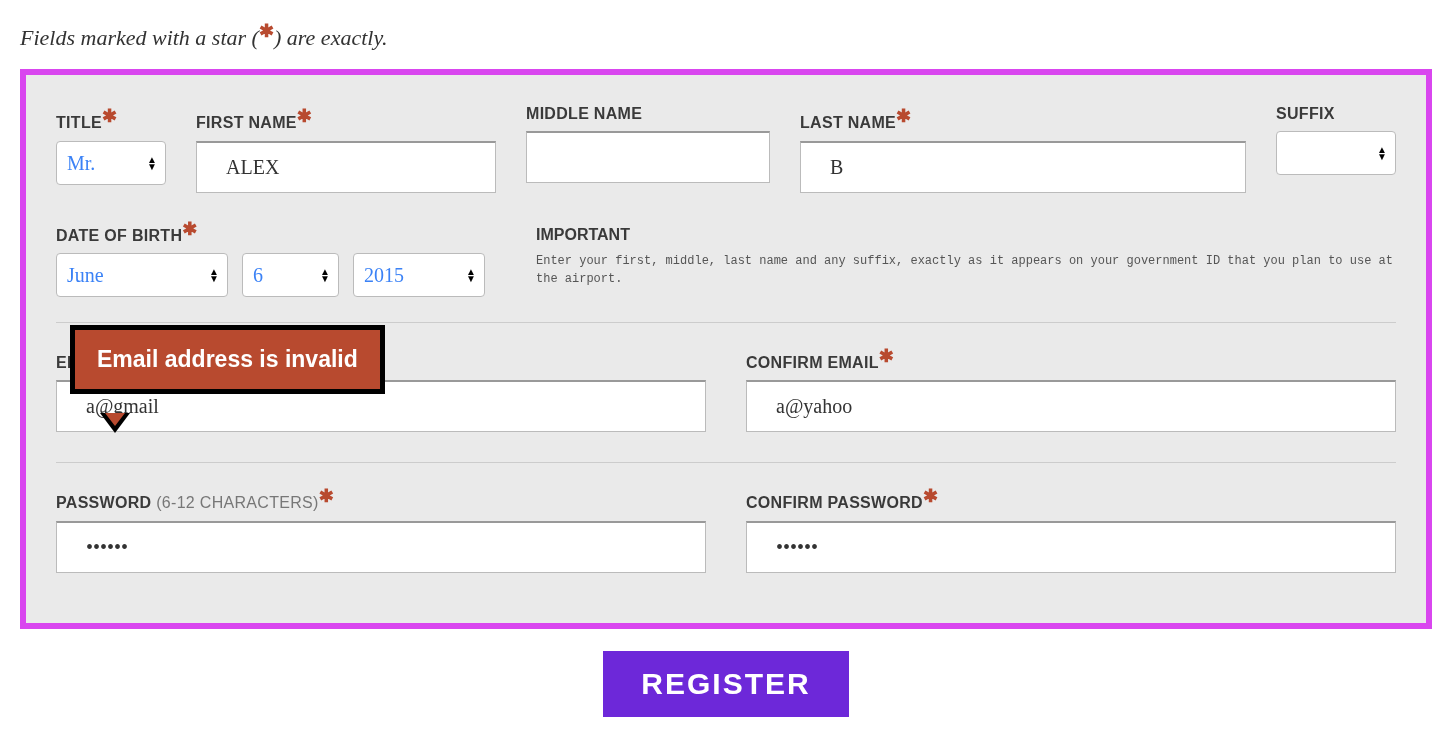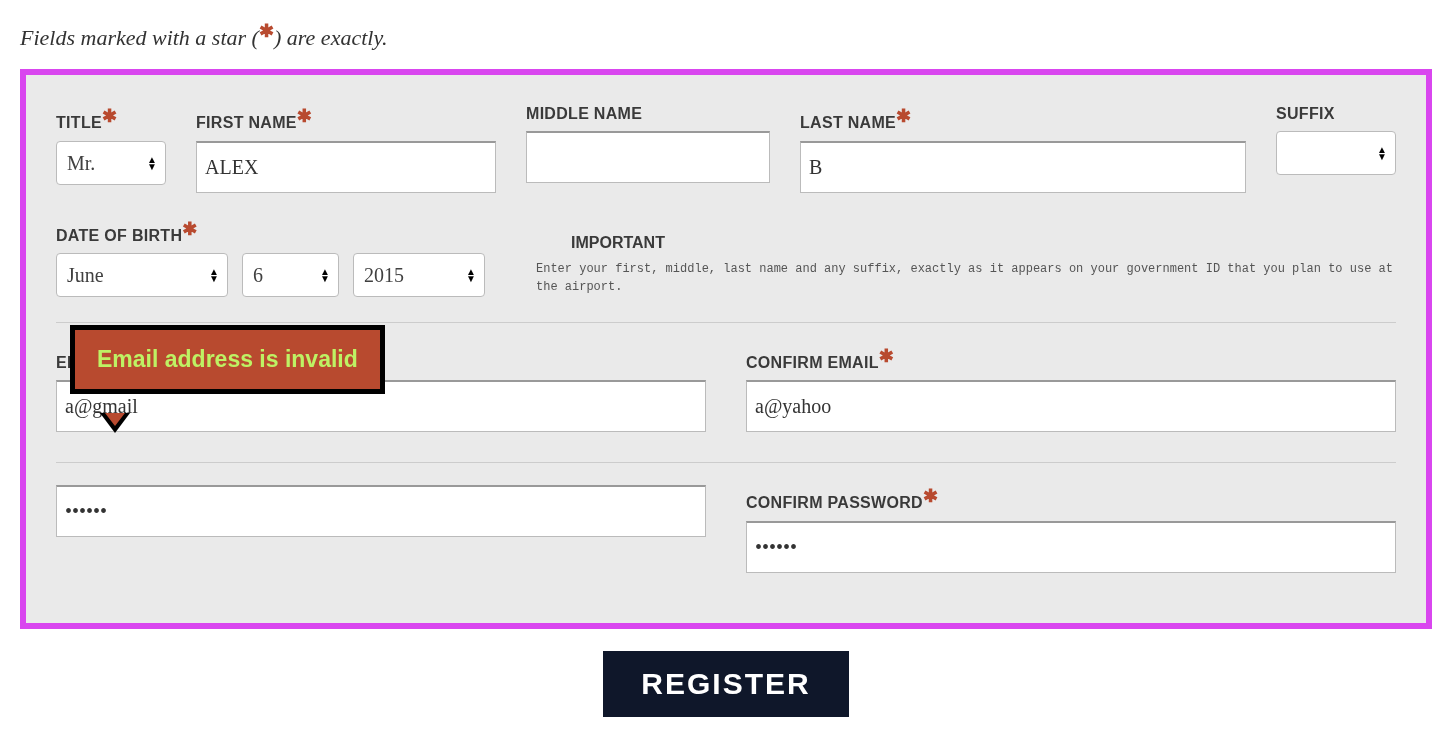--- a/index.html
+++ b/index.html
@@ -46,21 +46,21 @@
   }
   .label .light {
     text-transform: uppercase;
     font-weight: 400;
     color: #777;
   }
   .text-input {
     height: 52px;
     font-size: 20px;
     font-family: Georgia, 'Times New Roman', serif;
-    padding: 0 8px;
+    padding: 0 29px;
     border: 1px solid #bbb;
     border-top: 2px solid #999;
     background: #fff;
     color: #333;
   }
   .select-wrap {
     position: relative;
     display: inline-block;
     background: #fff;
     border: 1px solid #bbb;
@@ -69,21 +69,21 @@
   }
   .select-wrap select {
     appearance: none;
     -webkit-appearance: none;
     background: transparent;
     border: none;
     font-family: Georgia, 'Times New Roman', serif;
     font-size: 20px;
     padding: 8px 34px 8px 10px;
     height: 100%;
-    color: #404040;
+    color: #3b82f6;
     cursor: pointer;
     outline: none;
   }
   .select-arrows {
     position: absolute;
     right: 8px;
     top: 50%;
     transform: translateY(-50%);
     font-size: 10px;
     line-height: 7px;
@@ -91,21 +91,20 @@
     pointer-events: none;
   }
   .dob-group { display: flex; gap: 14px; }
   .important-heading {
     font-family: Arial, Helvetica, sans-serif;
     font-weight: 800;
     font-size: 16px;
     color: #3a3a3a;
     text-transform: uppercase;
     margin-bottom: 8px;
-    margin-left: 35px;
   }
   .important-body {
     font-family: Liberation Mono, monospace;
     font-size: 12px;
     color: #555;
     line-height: 1.55;
   }
   hr.section-divider {
     border: none;
     border-top: 1px solid #ccc;
@@ -115,21 +114,21 @@
     display: flex;
     gap: 40px;
   }
   .two-col .col { flex: 1; display: flex; flex-direction: column; }
   .error-tooltip {
     position: absolute;
     top: 250px;
     left: 44px;
     background: #b84a2f;
     border: 5px solid #000;
-    color: #bef264;
+    color: #ffffff;
     font-family: Arial, Helvetica, sans-serif;
     font-weight: 800;
     font-size: 23px;
     padding: 16px 22px;
     z-index: 10;
   }
   .error-arrows {
     position: absolute;
     left: 25px;
     bottom: -24px;
@@ -150,21 +149,21 @@
     top: 0px;
     border-left: 10px solid transparent;
     border-right: 10px solid transparent;
     border-top: 13px solid #b84a2f;
   }
   .register-wrap {
     text-align: center;
     margin-top: 22px;
   }
   .register-btn {
-    background: #0f172a;
+    background: #6d28d9;
     color: #fff;
     border: none;
     font-family: Arial, Helvetica, sans-serif;
     font-weight: 900;
     font-size: 30px;
     letter-spacing: 2px;
     text-transform: uppercase;
     padding: 16px 38px;
     cursor: pointer;
   }
@@ -218,21 +217,21 @@
       </div>
       <div class="select-wrap">
         <select style="min-width:110px">
           <option></option>
         </select>
         <div class="select-arrows">▲<br>▼</div>
       </div>
     </div>
   </div>
 
-  <div class="row" style="align-items:flex-end">
+  <div class="row" style="align-items:center">
     <div class="field-group" style="width:450px">
       <div class="label">
         <span>DATE OF BIRTH</span><span class="star">✱</span>
       </div>
       <div class="dob-group">
         <div class="select-wrap">
           <select style="min-width:170px">
             <option>June</option>
           </select>
           <div class="select-arrows">▲<br>▼</div>
@@ -272,20 +271,24 @@
         <span>CONFIRM EMAIL</span><span class="star">✱</span>
       </div>
       <input class="text-input" type="text" value="a@yahoo" style="">
     </div>
   </div>
 
   <hr class="section-divider">
 
   <div class="two-col">
     <div class="col">
+      <div class="label">
+        <span>PASSWORD</span>
+        <span class="light">(6-12 CHARACTERS)</span><span class="star">✱</span>
+      </div>
       <input class="text-input" type="text" value="••••••" style="">
     </div>
     <div class="col">
       <div class="label">
         <span>CONFIRM PASSWORD</span><span class="star">✱</span>
       </div>
       <input class="text-input" type="text" value="••••••" style="">
     </div>
   </div>
 

